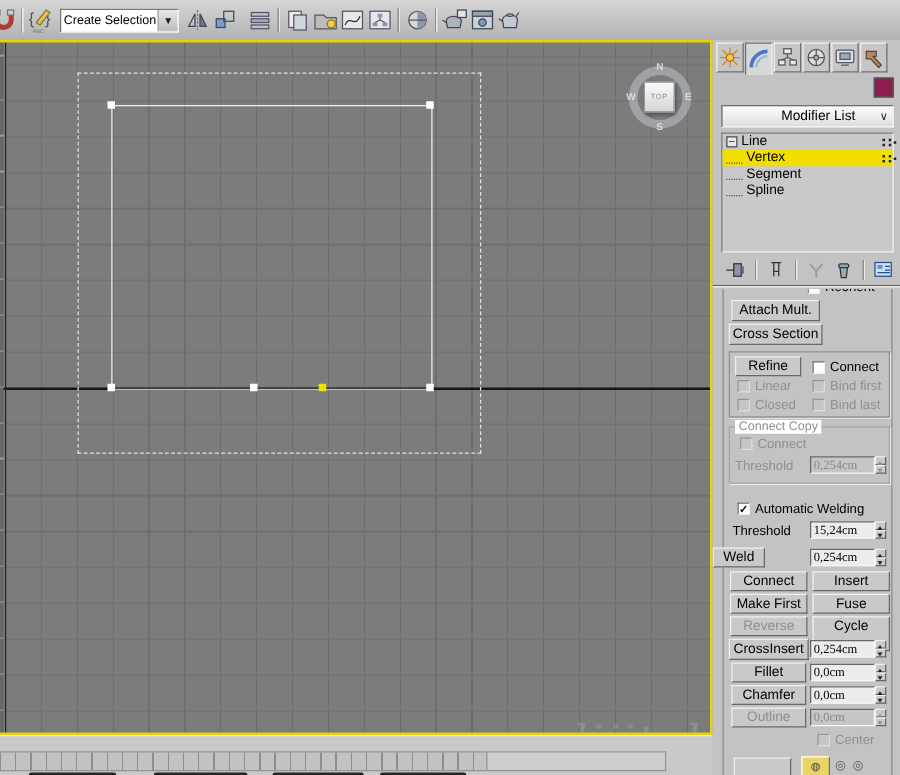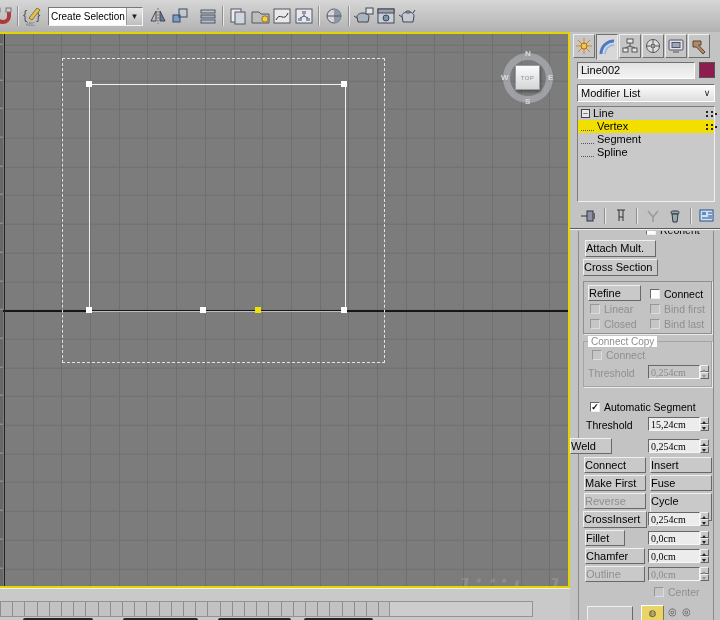--- a/index.html
+++ b/index.html
@@ -61,39 +61,39 @@
        border:1px solid;border-color:#efefef #6f6f6f #6f6f6f #efefef;
        display:flex;align-items:center;justify-content:center;}
   .tab.active{background:#d8d8d8;border-color:#6f6f6f #efefef #d8d8d8 #6f6f6f;height:26px;}
   #namefield{position:absolute;left:7px;top:30px;width:118px;height:17px;box-sizing:border-box;
              background:linear-gradient(#e2e2e2,#f4f4f4);border:1px solid;border-color:#6f6f6f #fff #fff #6f6f6f;
              font-size:11px;line-height:15px;padding-left:3px;}
   #swatch{position:absolute;left:129px;top:30px;width:16px;height:16px;border:1px solid #555;box-sizing:border-box;}
   #modlist{position:absolute;left:7px;top:52px;width:138px;height:18px;box-sizing:border-box;
            background:linear-gradient(#fdfdfd,#dedede);border:1px solid;border-color:#6f6f6f #fff #fff #6f6f6f;
            display:flex;align-items:center;}
-  #modlist .txt{flex:1;padding-left:3px;font-size:11px;}
+  #modlist .txt{flex:1;padding-left:3px;font-size:11px;margin-left:44px;}
   #modlist .arw{width:14px;font-size:9px;color:#222;text-align:center;}
   #stack{position:absolute;left:7px;top:74px;width:138px;height:96px;box-sizing:border-box;background:#c9c9c9;
          border:1px solid;border-color:#7d7d7d #f0f0f0 #f0f0f0 #7d7d7d;}
   .srow{position:relative;height:13px;line-height:13px;font-size:11px;display:flex;align-items:center;padding-left:3px;}
   .srow.sel{background:#f2df00;}
   .mbox{width:9px;height:9px;box-sizing:border-box;border:1px solid #444;background:#e8e8e8;margin-right:3px;
         font-size:8px;line-height:6px;text-align:center;}
   .tree{width:13px;height:7px;border-bottom:1px dotted #555;margin-right:3px;}
   .subdots{position:absolute;right:6px;top:4px;width:2px;height:2px;background:#222;
            box-shadow:5px 0 #222,0 4px #222,5px 4px #222,9px 2px #222;}
   #stacktools{position:absolute;left:8px;top:174px;width:136px;height:20px;display:flex;align-items:center;}
   #stacktools .tsep{height:16px;margin:0 4px;}
   #divider{position:absolute;left:0;top:196px;width:150px;height:2px;
            background:linear-gradient(#5c5c5c 50%,#efefef 50%);}
   #rollout{position:absolute;left:0;top:199px;width:150px;height:389px;overflow:hidden;}
   .vline{position:absolute;top:0;bottom:0;width:1px;background:#8a8a8a;}
   .btn{position:absolute;box-sizing:border-box;background:#c9c9c9;border:1px solid;
-       border-color:#f0f0f0 #686868 #686868 #f0f0f0;font-size:11px;
+       border-color:#f0f0f0 #686868 #686868 #f0f0f0;font-size:11px;text-align:center;
        line-height:13px;padding-top:1px;overflow:hidden;white-space:nowrap;}
   .btn.disabled{color:#8f8f8f;}
   .field{position:absolute;box-sizing:border-box;background:#ececec;border:1px solid;
          border-color:#686868 #f6f6f6 #f6f6f6 #686868;font-size:10px;line-height:11px;padding:1px 0 0 2px;
          white-space:nowrap;overflow:hidden;font-family:Liberation Serif, serif;}
   .field.disabled{background:#c6c6c6;color:#8a8a8a;}
   .spin{position:absolute;width:9px;display:flex;flex-direction:column;}
   .spin b{flex:1;background:#c9c9c9;border:1px solid;border-color:#eee #666 #666 #eee;position:relative;}
   .spin b:after{content:"";position:absolute;left:1px;border:2px solid transparent;}
   .spin b.up:after{top:1px;border-bottom:3px solid #222;}
@@ -298,21 +298,20 @@
           <rect x="5" y="5.5" width="8" height="5" fill="#9aa8b8" stroke="#556"></rect>
           <path d="M6 15h6" stroke="#556"></path>
         </svg>
     </div>
     <div class="tab" style="left:118px">
       <svg width="18" height="18">
           <path d="M3 4h8v4H8.5l6.5 7-2 2-6.5-7H3z" fill="#b08a6a" stroke="#5a4530"></path>
         </svg>
     </div>
 
-    <div id="namefield">Line002</div>
     <div id="swatch" style="background:#8e1c4e"></div>
 
     <div id="modlist">
       <span class="txt">Modifier List</span>
       <span class="arw">∨</span>
     </div>
 
     <div id="stack">
       <div class="srow">
         <span class="mbox">–</span>
@@ -419,21 +418,21 @@
       </span>
       <span style="position:absolute;left:18px;top:136px;font-size:10.5px;color:#8f8f8f">Threshold</span>
       <div class="field disabled" style="left:78px;top:134px;width:52px;height:14px">0,254cm</div>
       <span class="spin disabled" style="left:130px;top:134px;height:14px">
           <b class="up"></b>
           <b class="dn"></b>
         </span>
 
       <span class="cb checked" style="left:20px;top:170px">
         <span class="box"></span>
-        <span>Automatic Segment</span>
+        <span>Automatic Welding</span>
       </span>
       <span style="position:absolute;left:16px;top:188px;font-size:10.5px">Threshold</span>
       <div class="field" style="left:78px;top:186px;width:52px;height:14px">15,24cm</div>
       <span class="spin" style="left:130px;top:186px;height:14px">
           <b class="up"></b>
           <b class="dn"></b>
         </span>
 
       <div class="btn" style="left:0;top:207px;width:42px;height:16px">Weld</div>
       <div class="field" style="left:78px;top:208px;width:52px;height:14px">0,254cm</div>
@@ -451,21 +450,21 @@
       <div class="btn disabled" style="left:14px;top:262px;width:62px;height:16px">Reverse</div>
       <div class="btn" style="left:80px;top:262px;width:62px;height:28px">Cycle</div>
 
       <div class="btn" style="left:13px;top:280px;width:64px;height:17px">CrossInsert</div>
       <div class="field" style="left:78px;top:281px;width:52px;height:14px">0,254cm</div>
       <span class="spin" style="left:130px;top:281px;height:14px">
           <b class="up"></b>
           <b class="dn"></b>
         </span>
 
-      <div class="btn" style="left:15px;top:299px;width:40px;height:16px">Fillet</div>
+      <div class="btn" style="left:15px;top:299px;width:60px;height:16px">Fillet</div>
       <div class="field" style="left:78px;top:300px;width:52px;height:14px">0,0cm</div>
       <span class="spin" style="left:130px;top:300px;height:14px">
           <b class="up"></b>
           <b class="dn"></b>
         </span>
 
       <div class="btn" style="left:15px;top:317px;width:60px;height:16px">Chamfer</div>
       <div class="field" style="left:78px;top:318px;width:52px;height:14px">0,0cm</div>
       <span class="spin" style="left:130px;top:318px;height:14px">
           <b class="up"></b>

